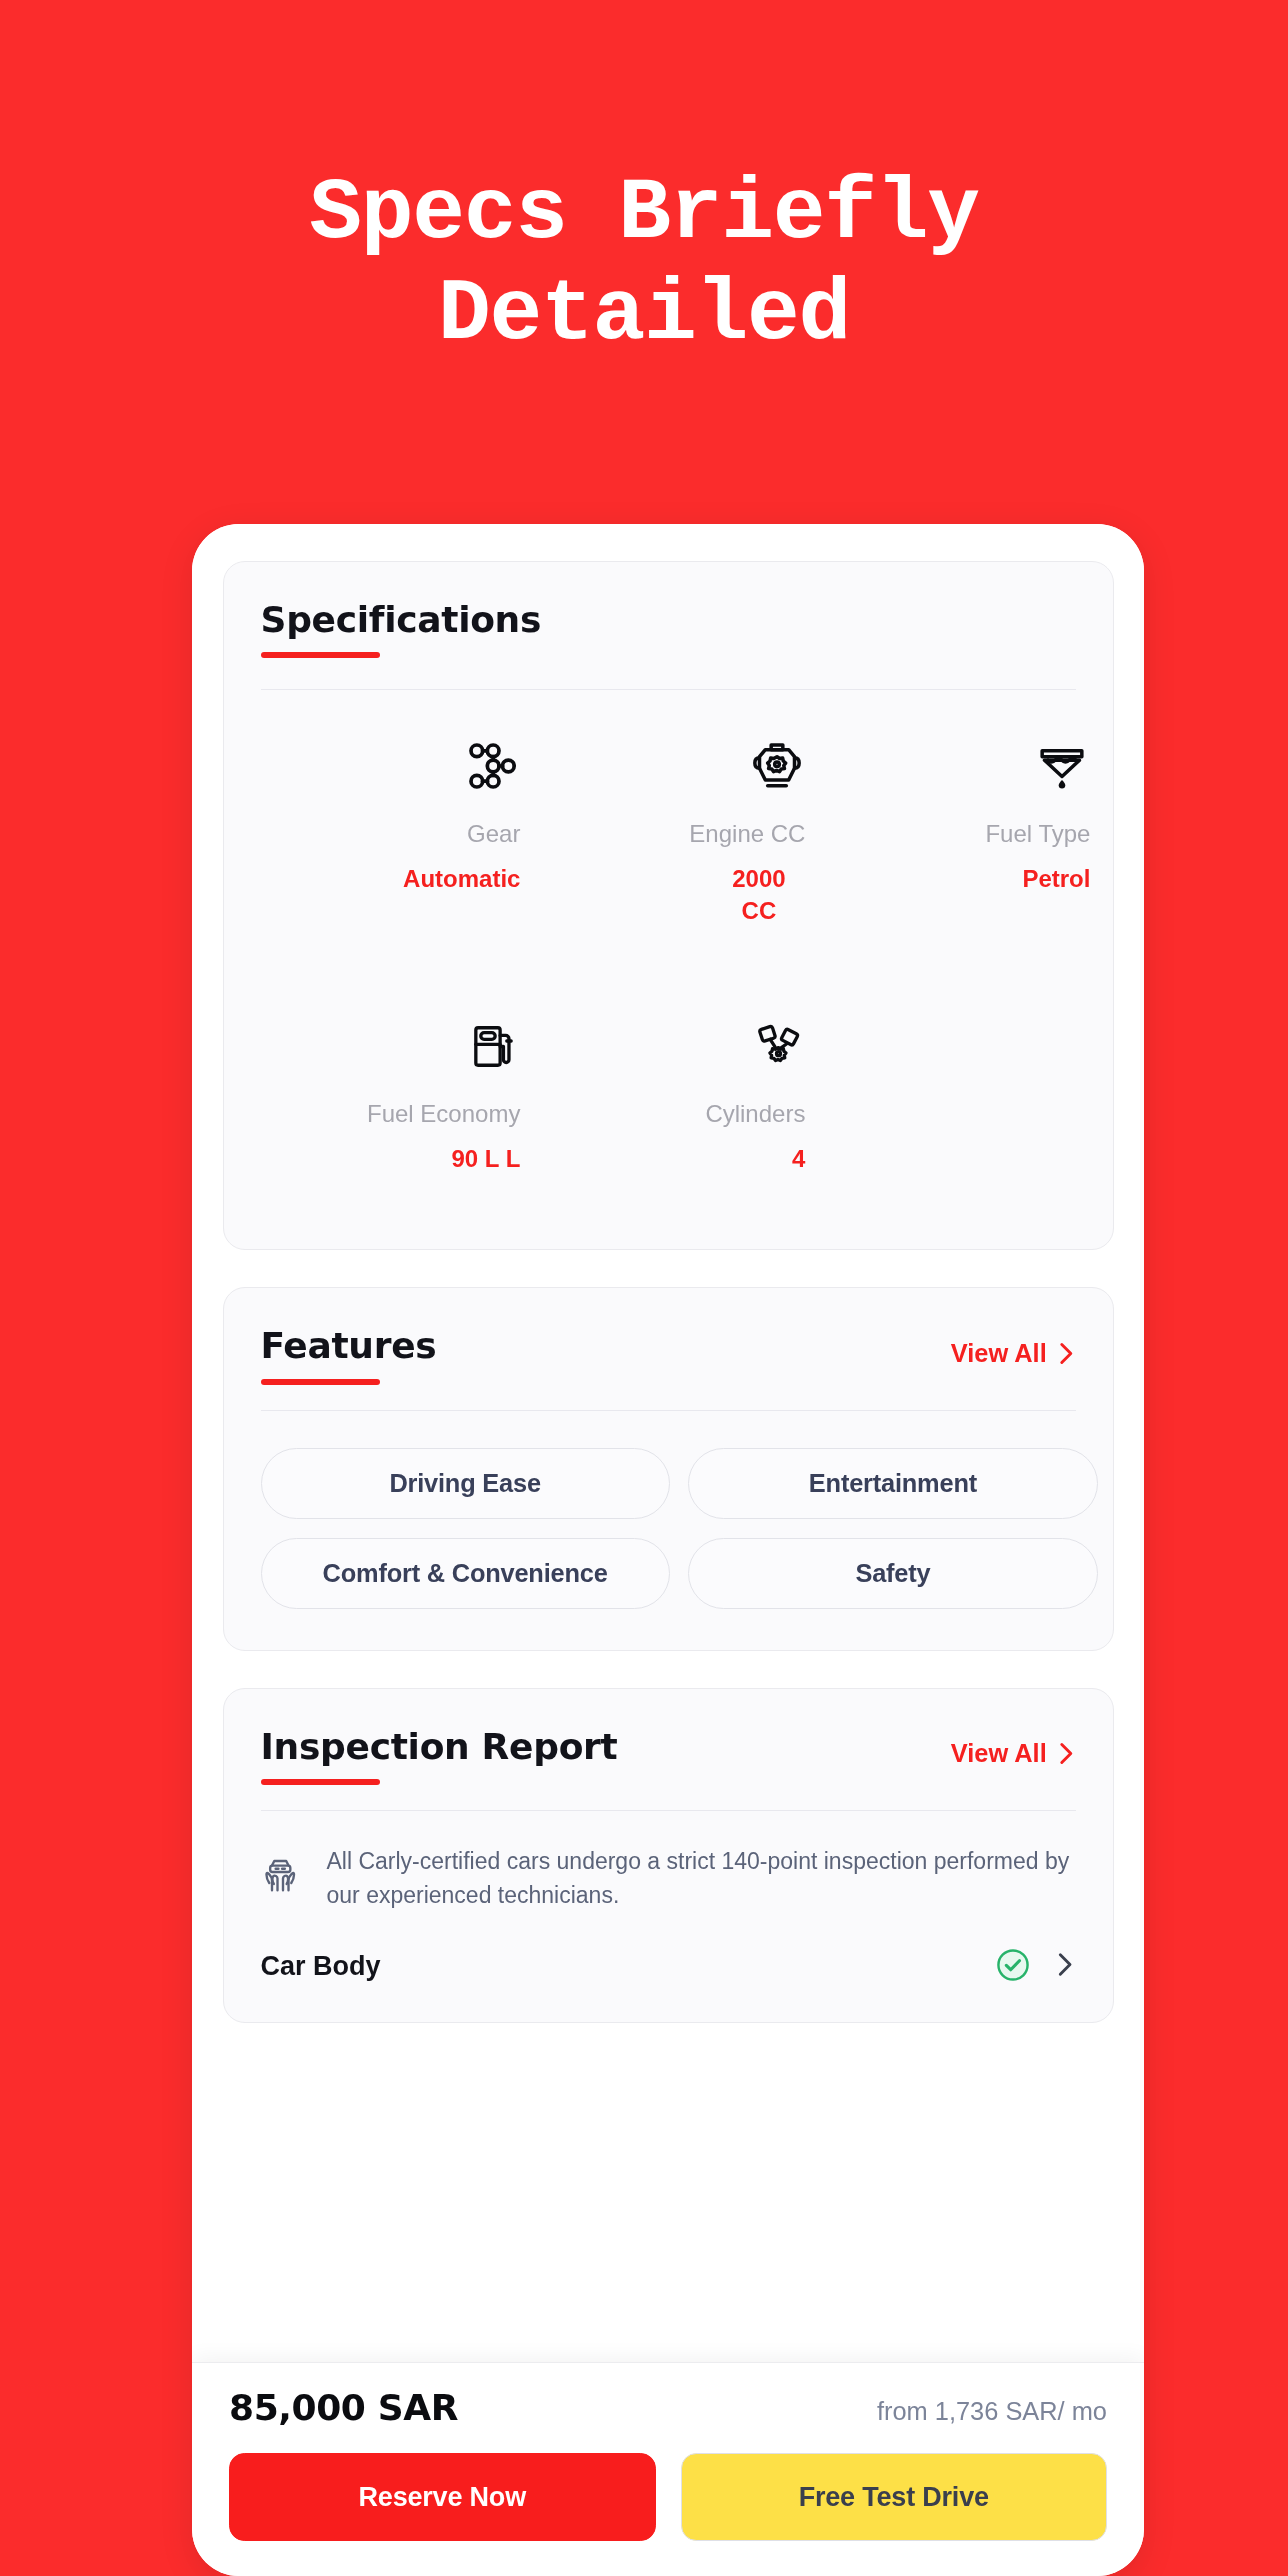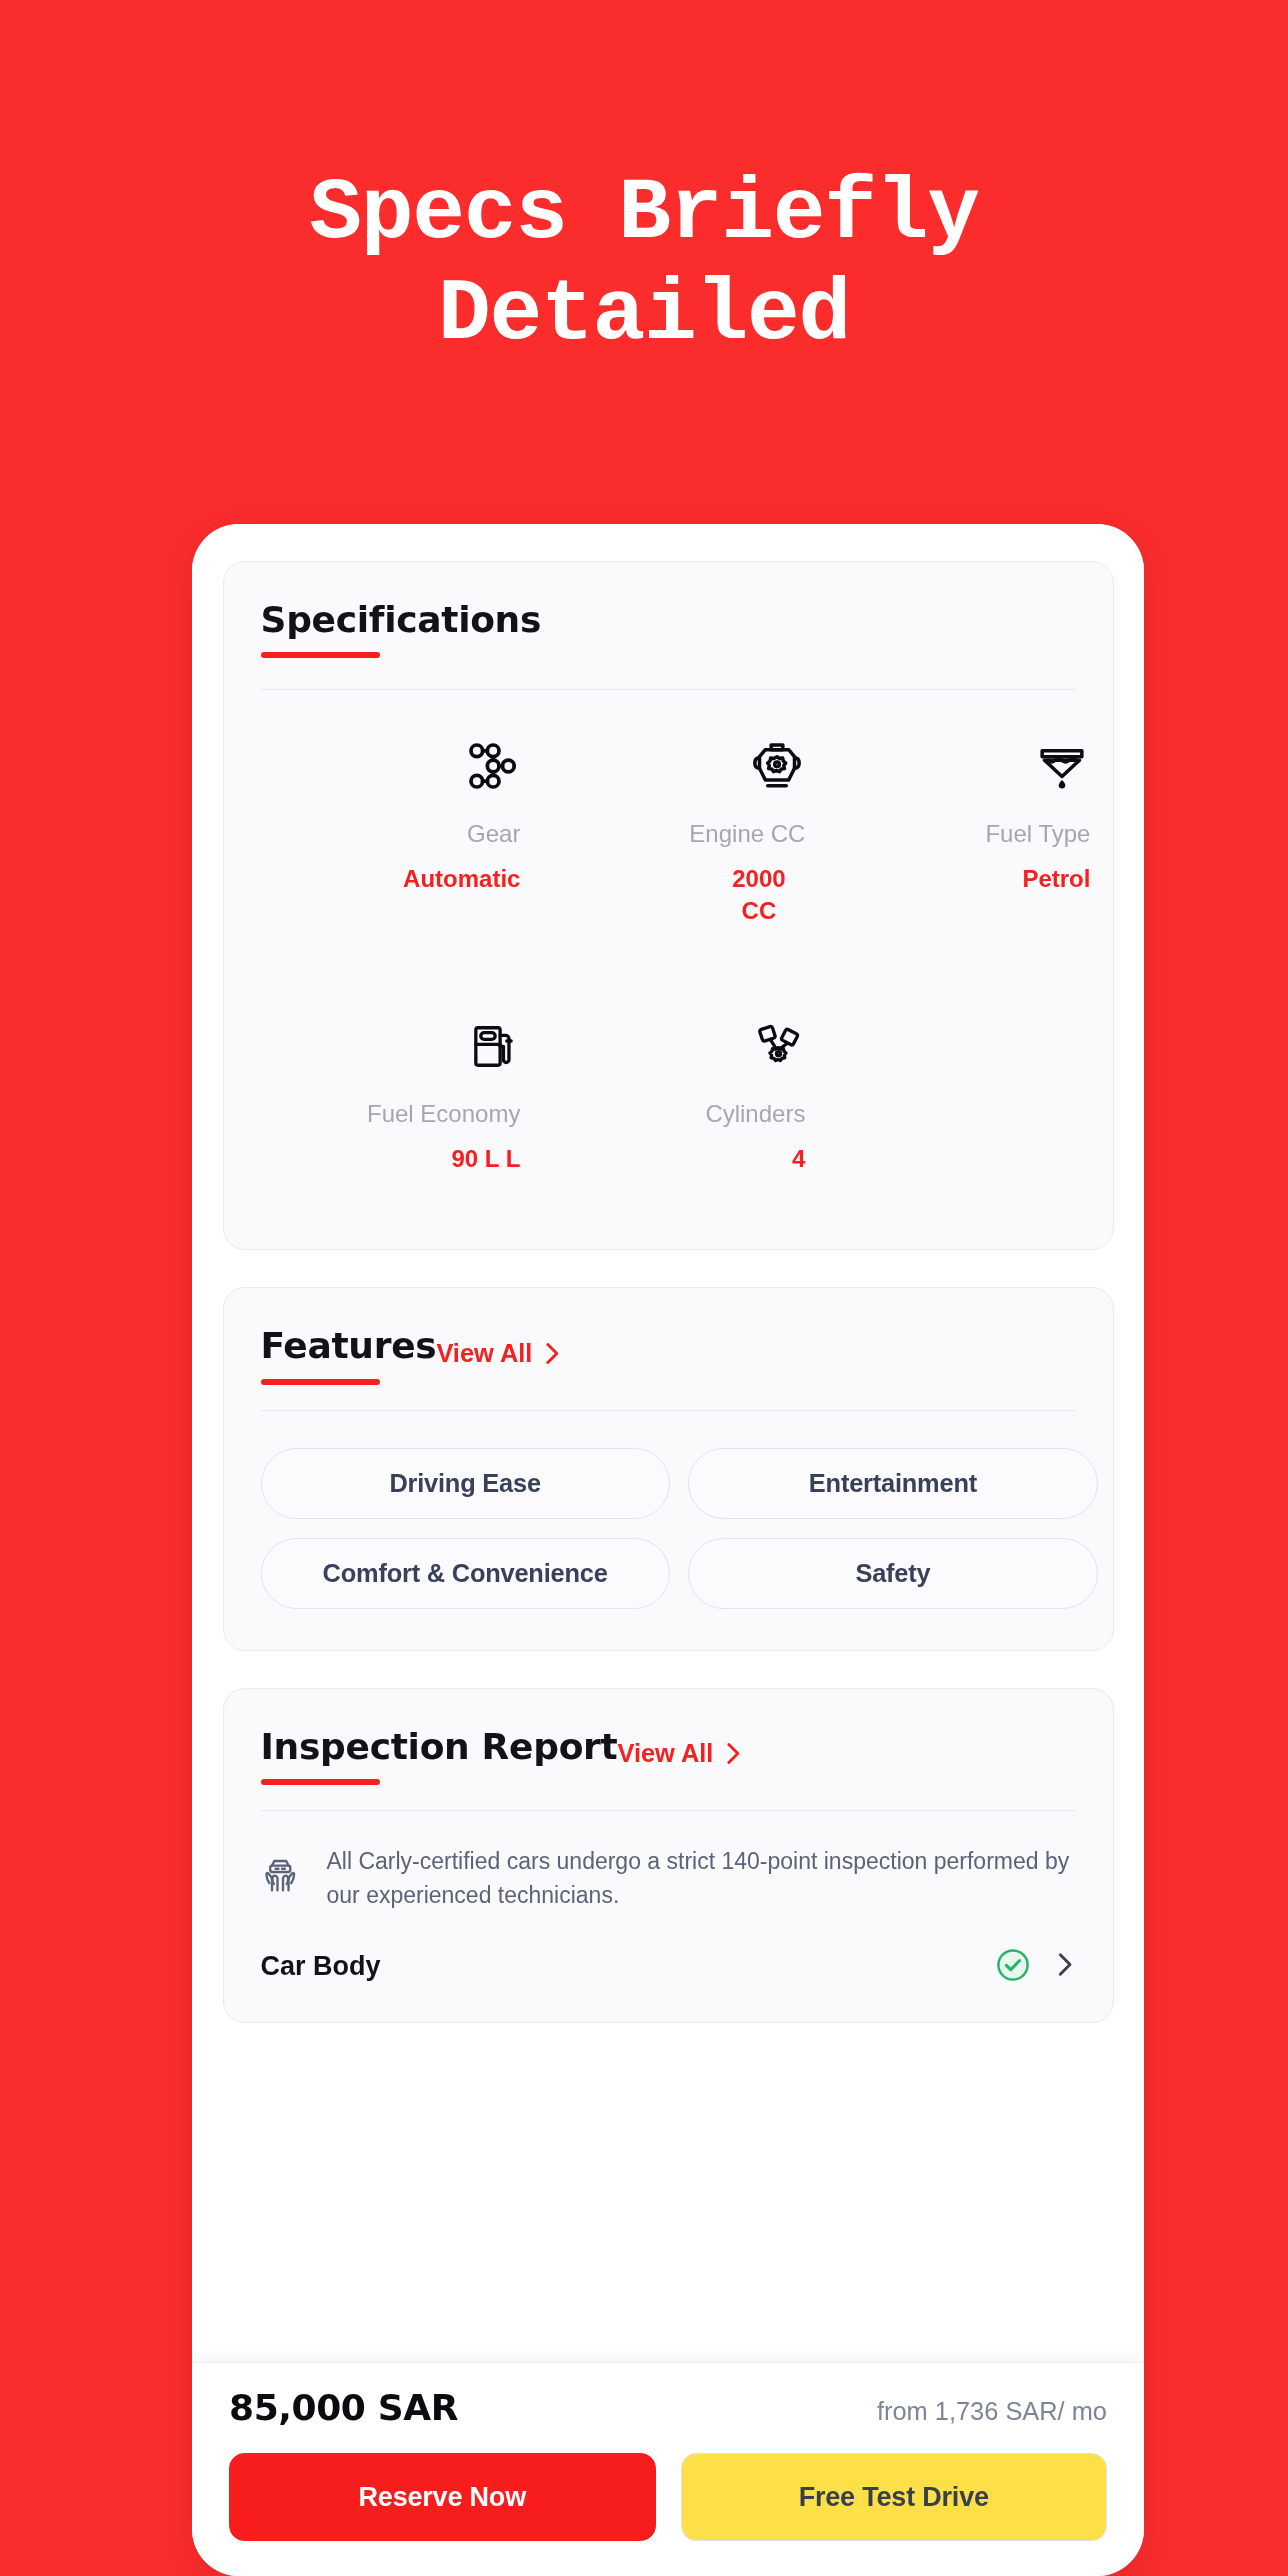--- a/index.html
+++ b/index.html
@@ -58,21 +58,21 @@
     border: 0.8px solid #EAEAEE;
     border-radius: 22px;
     margin-bottom: 37px;
   }
   .card-head {
     padding: 37px 37px 0 37px;
   }
   .card-head.with-link {
     display: flex;
     align-items: flex-start;
-    justify-content: flex-start;
+    justify-content: space-between;
   }
   .card-title {
     font-size: 36px;
     font-weight: 700;
     color: #12131A;
     letter-spacing: -0.3px;
     font-family: "DejaVu Sans", sans-serif;
     line-height: 1.15;
   }
   .title-rule {

